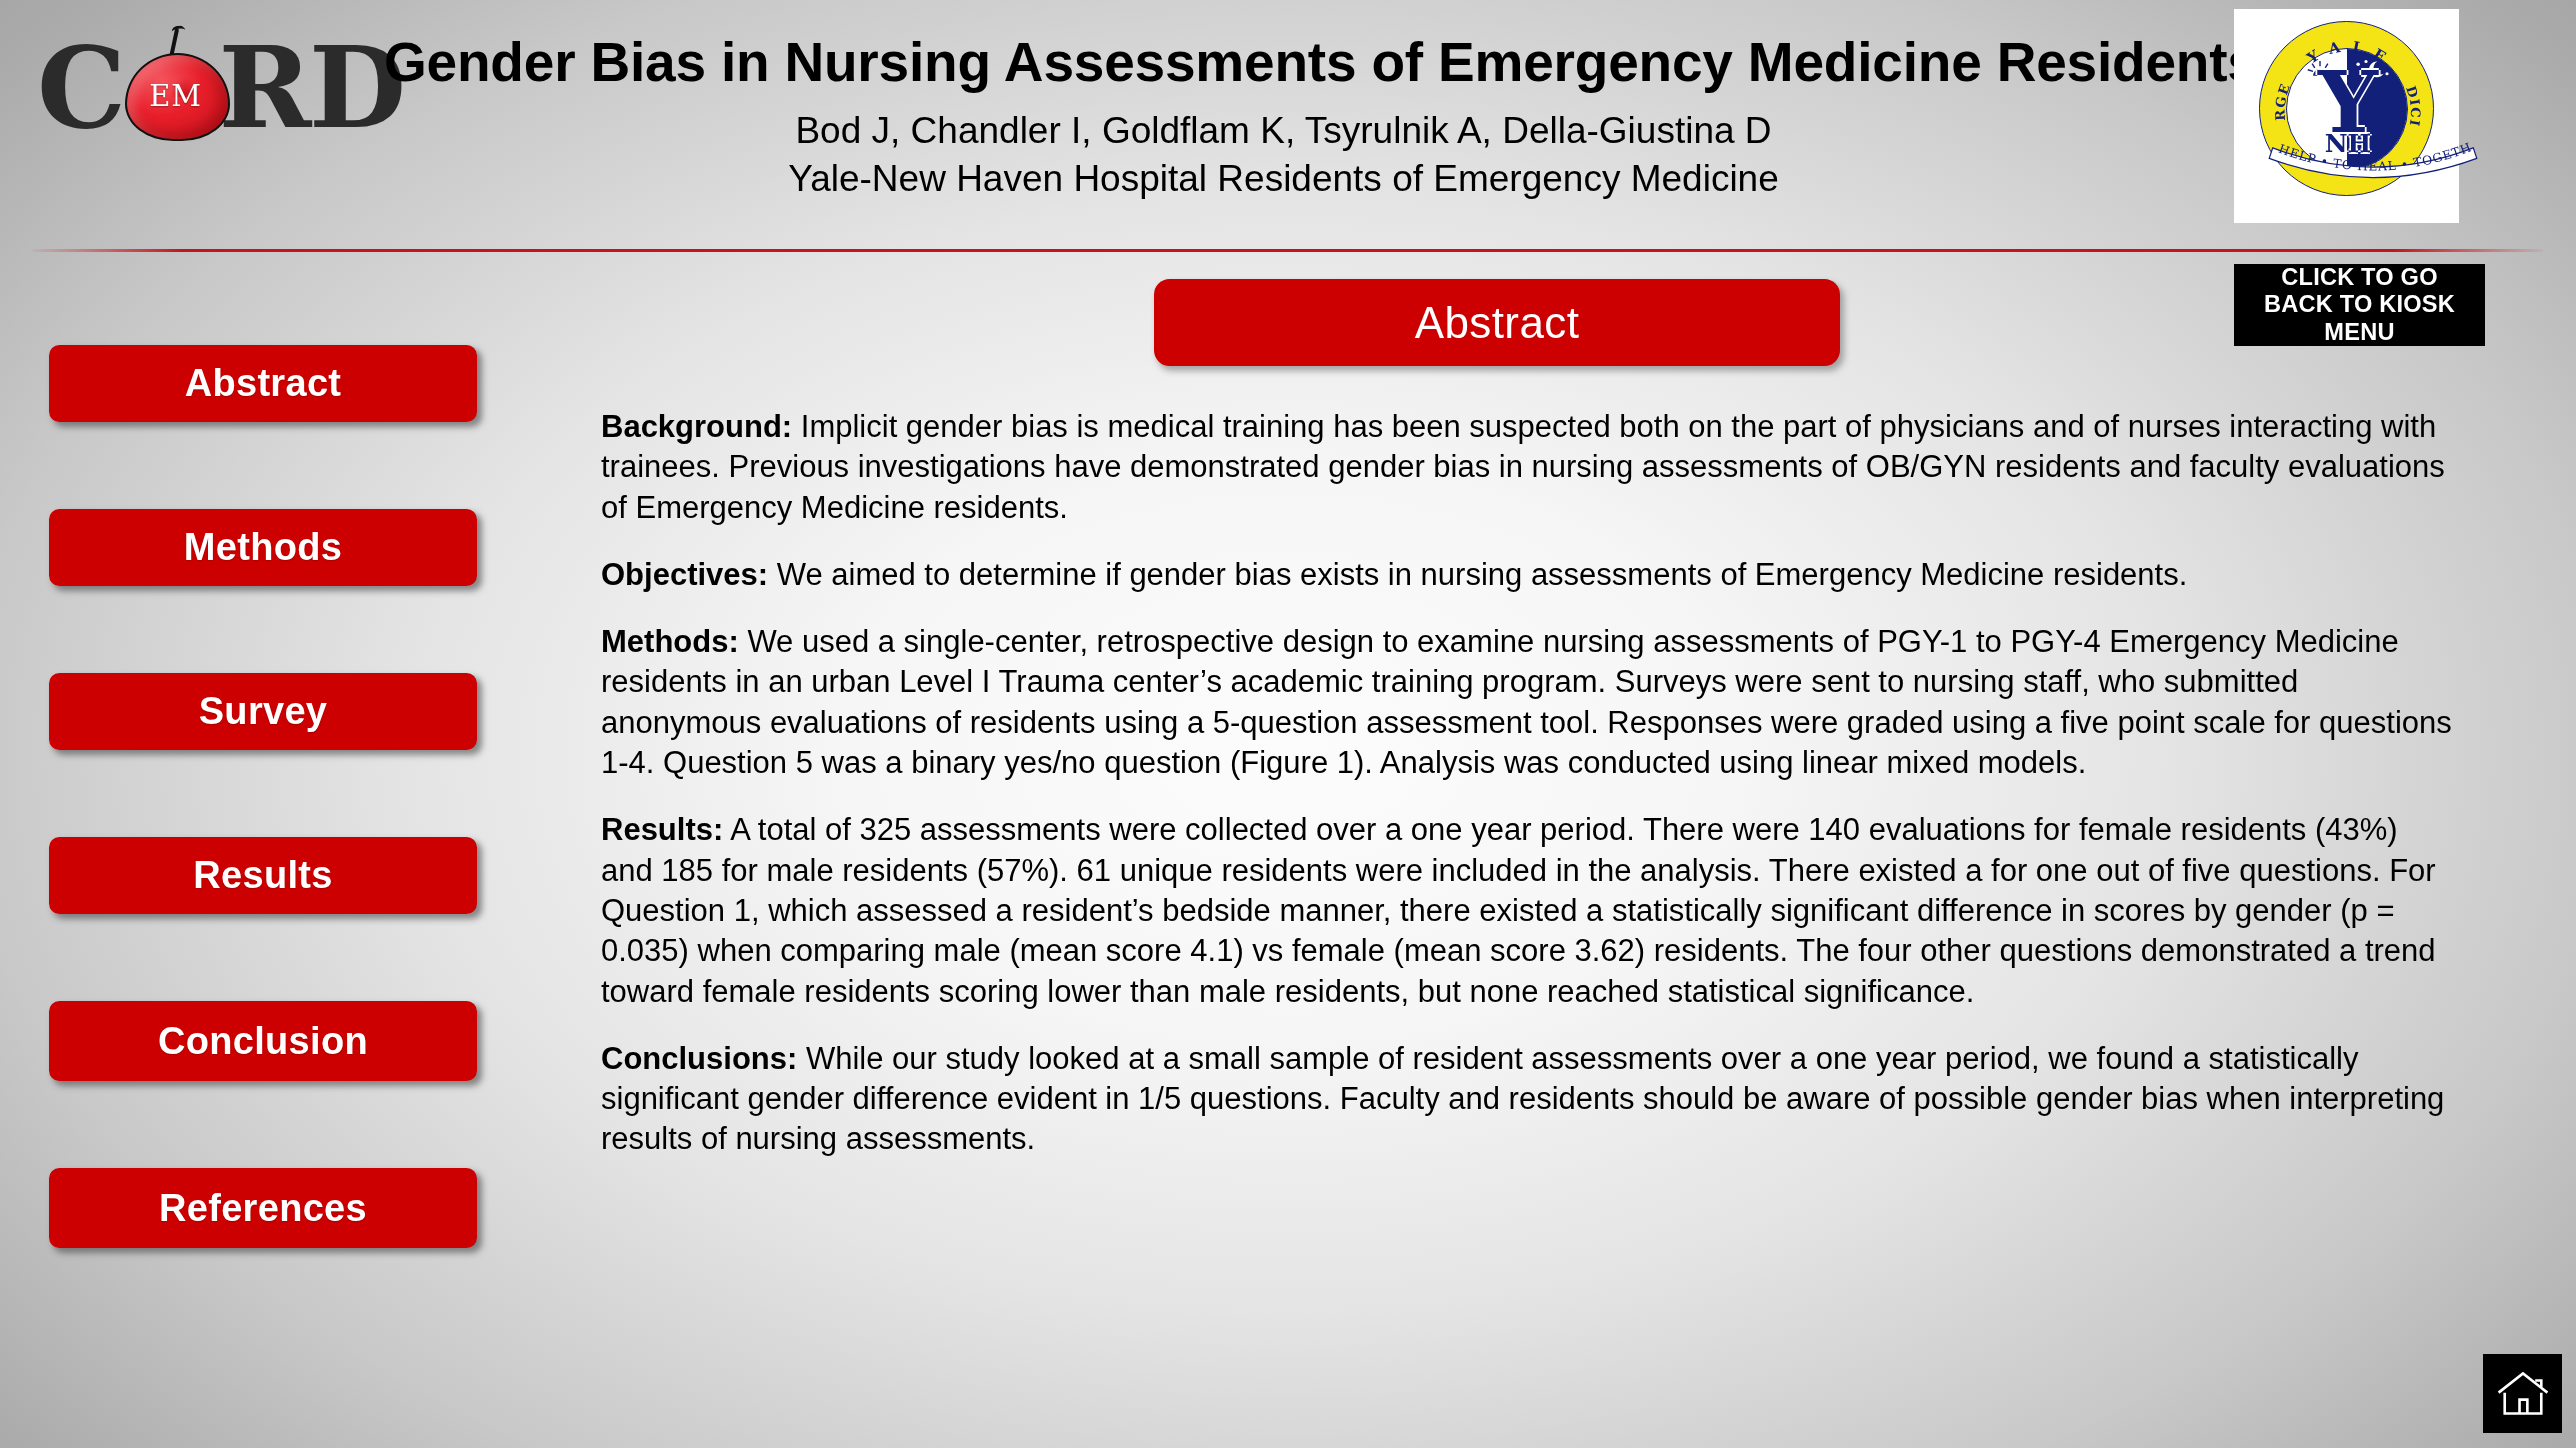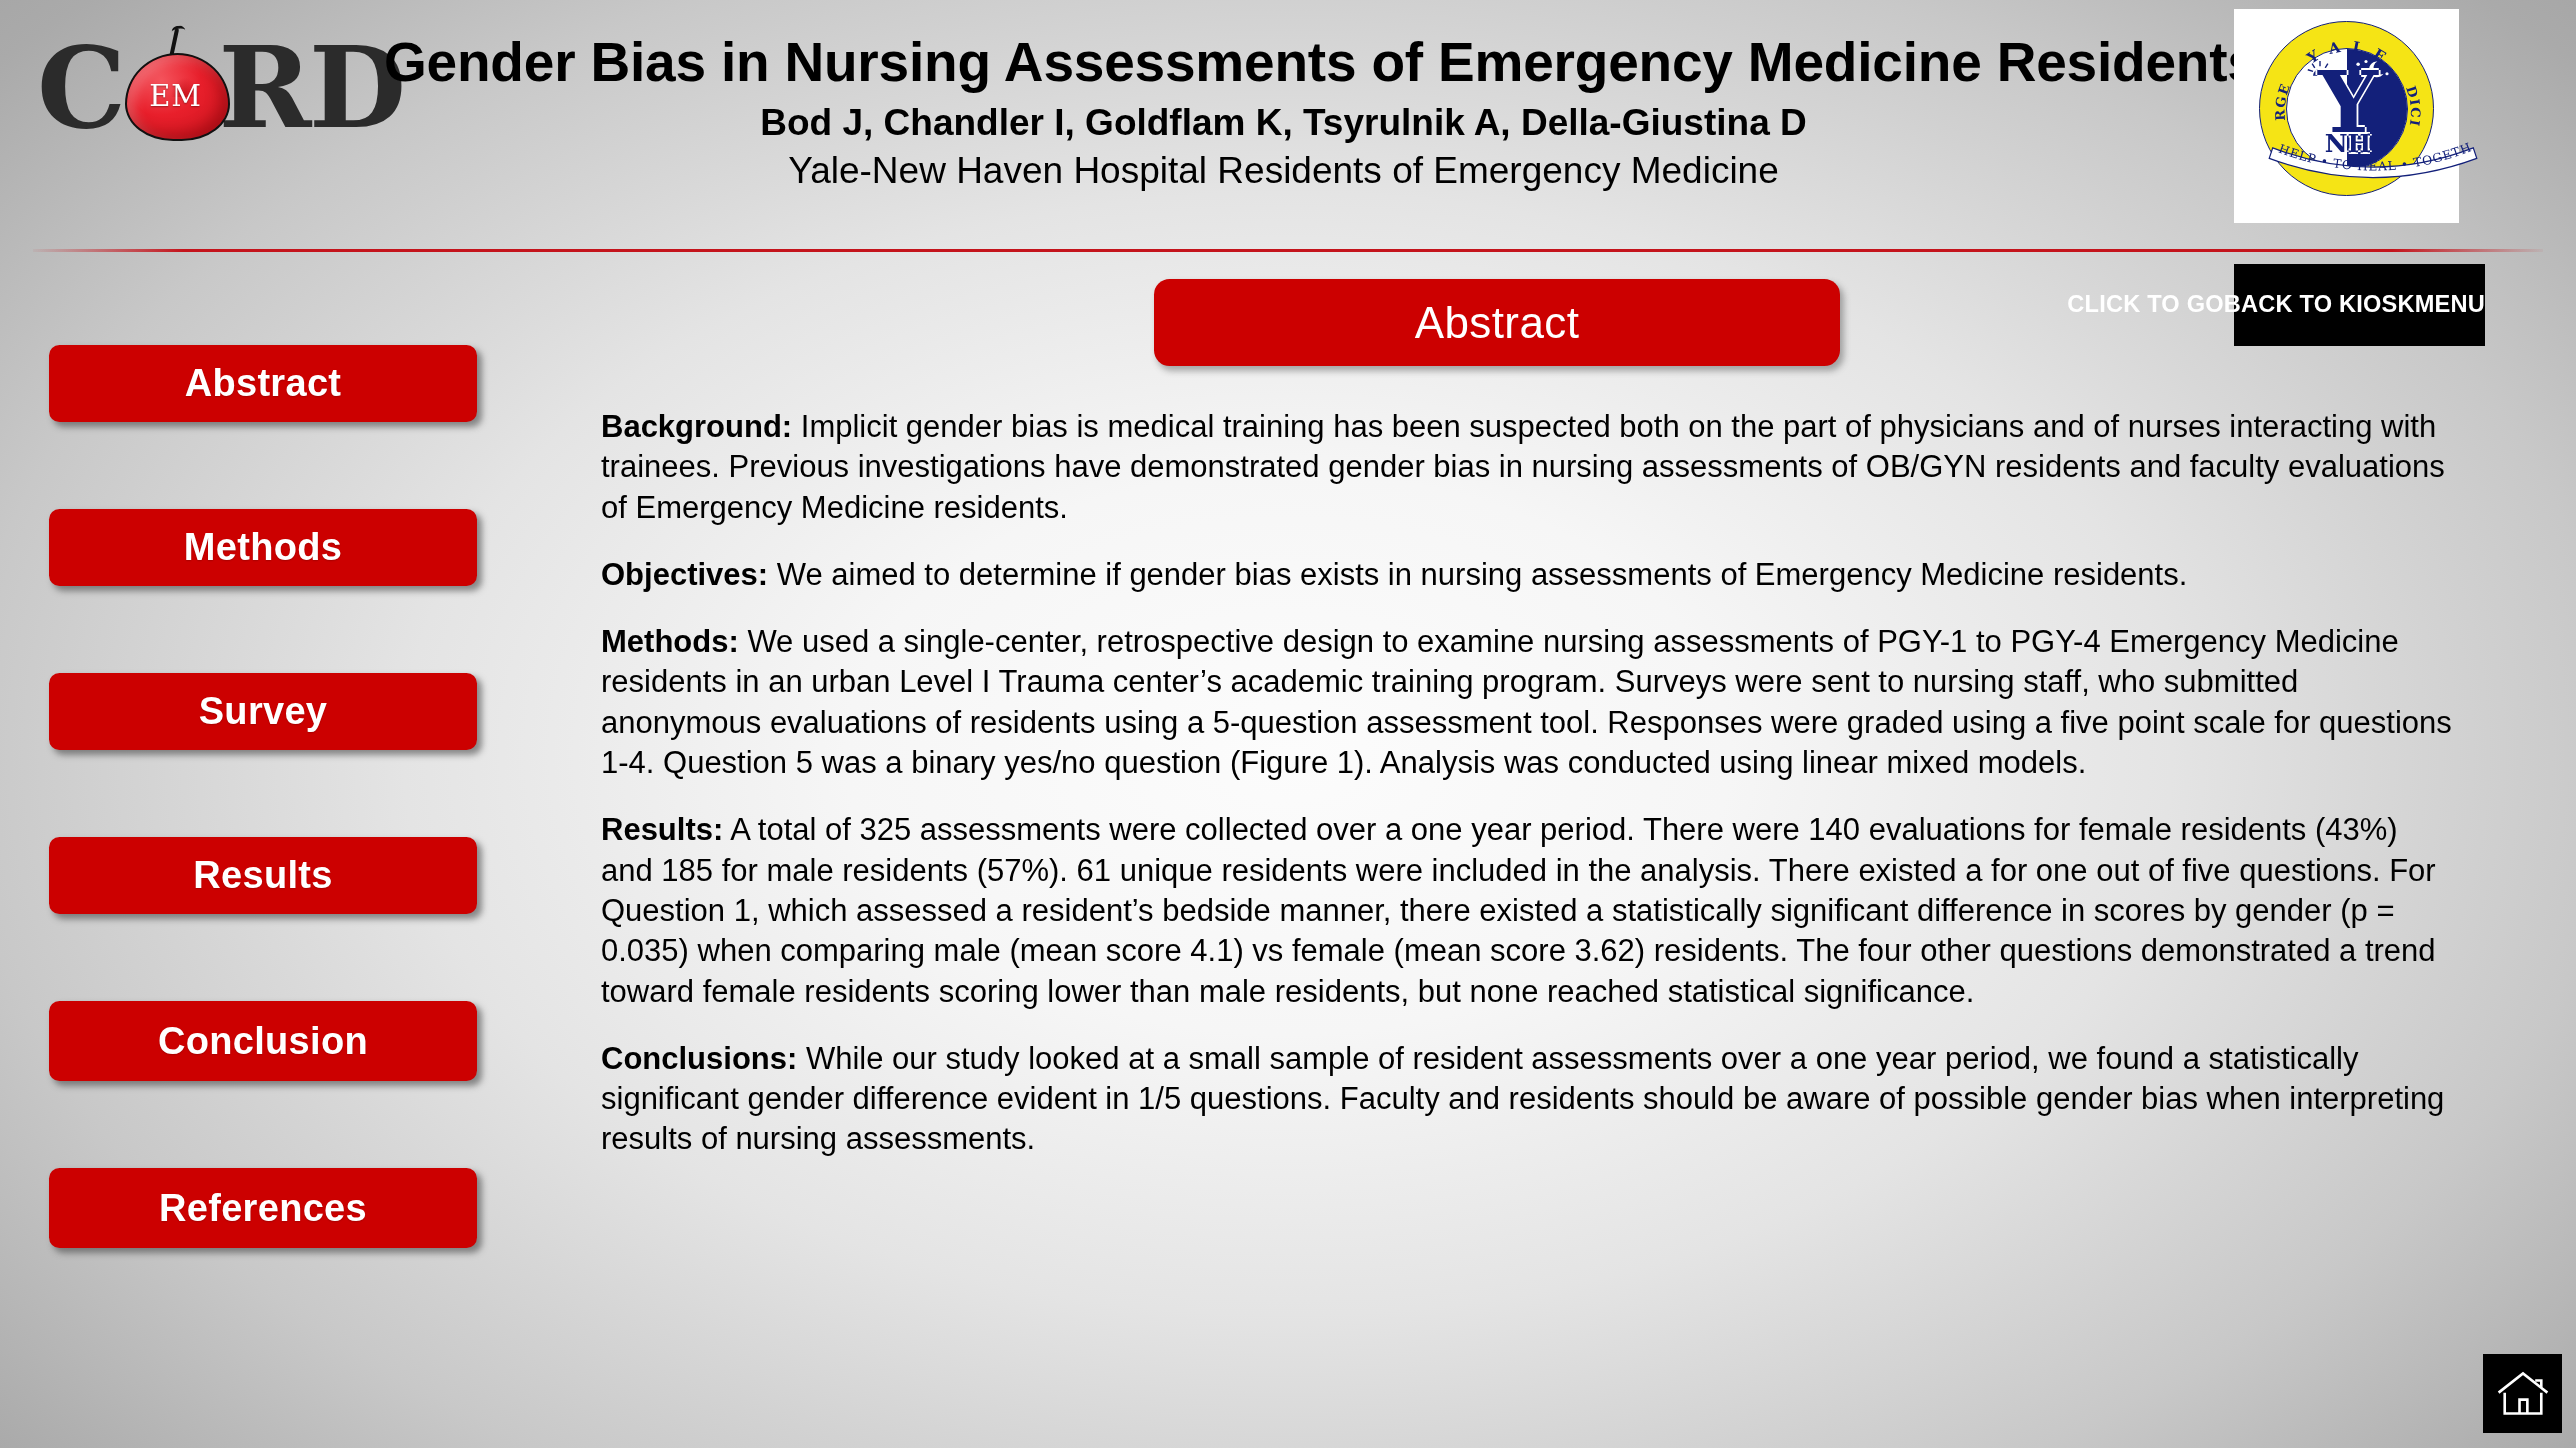--- a/index.html
+++ b/index.html
@@ -44,23 +44,23 @@
   }
   .poster-title {
     font-size: 55px;
     font-weight: bold;
     line-height: 1.17;
     letter-spacing: -0.2px;
     white-space: nowrap;
   }
   .poster-authors {
     font-size: 37px;
-    font-weight: bold;
+    font-weight: normal;
     line-height: 1.2;
-    margin-top: 7px;
+    margin-top: 15px;
     white-space: nowrap;
   }
   .poster-affiliation {
     font-size: 37px;
     font-weight: normal;
     line-height: 1.2;
     margin-top: 3.5px;
     white-space: nowrap;
   }
   .header-rule {
@@ -299,21 +299,21 @@
 
   
   .kiosk-button {
     position: absolute;
     left: 2234px;
     top: 264px;
     width: 251px;
     height: 82px;
     background: #000000;
     display: flex;
-    flex-direction: row;
+    flex-direction: column;
     align-items: center;
     justify-content: flex-end;
     cursor: pointer;
   }
   .kiosk-line {
     color: #ffffff;
     font-size: 23.6px;
     font-weight: bold;
     line-height: 1.16;
     letter-spacing: 0.2px;

